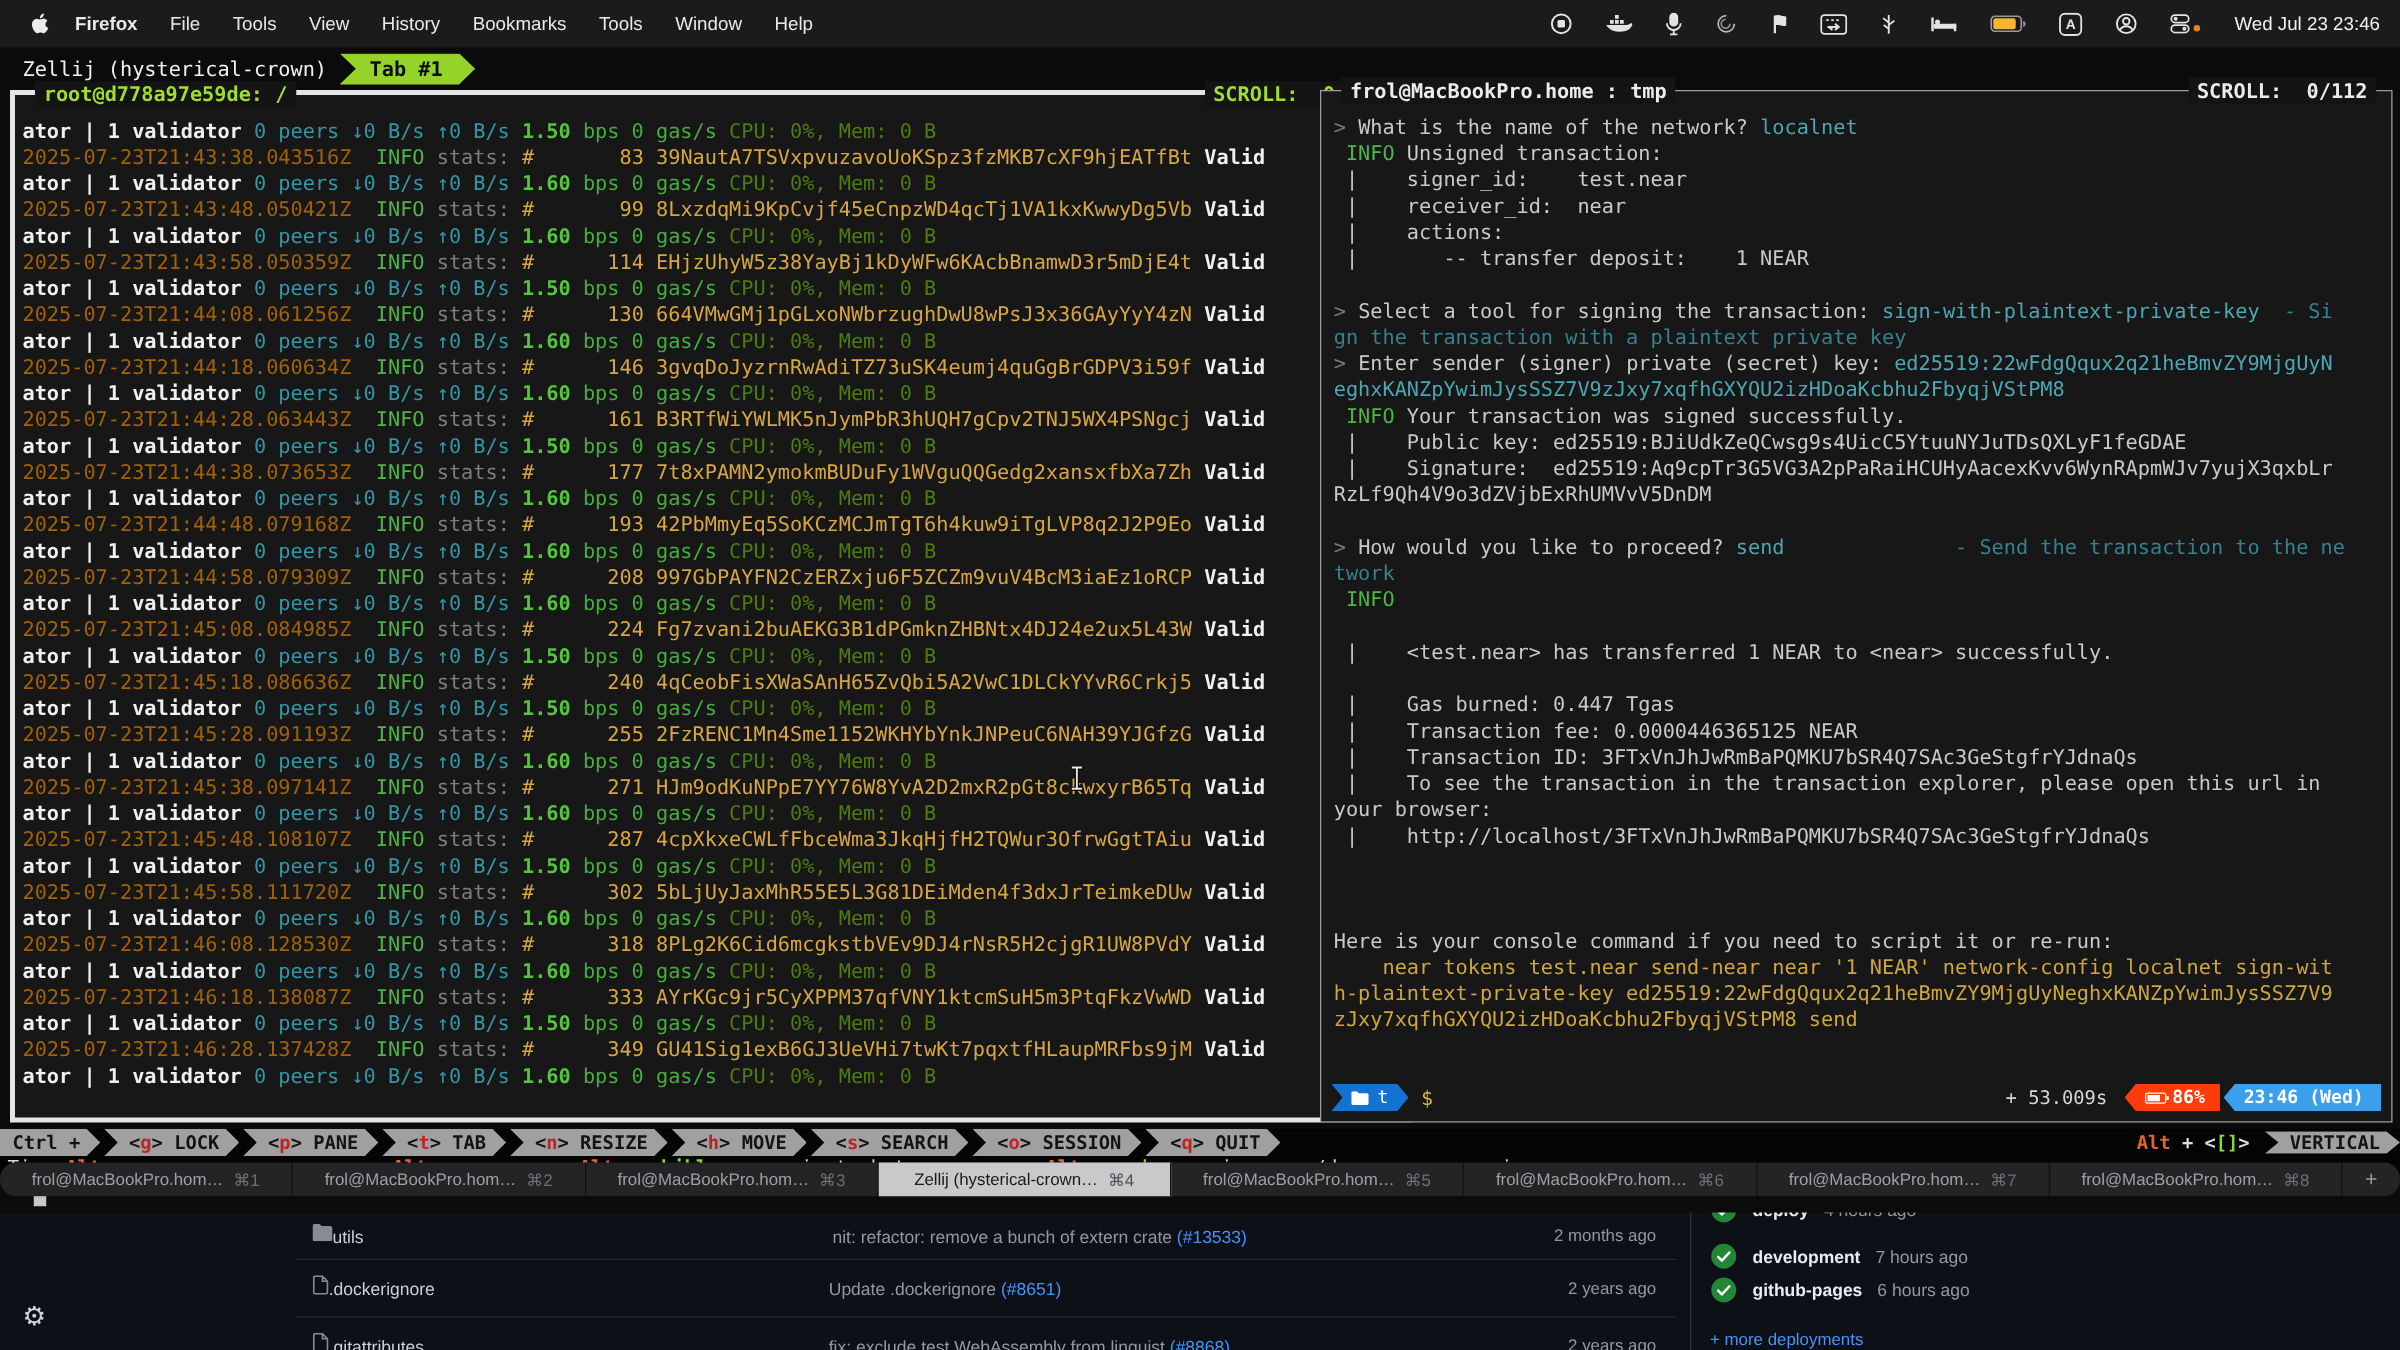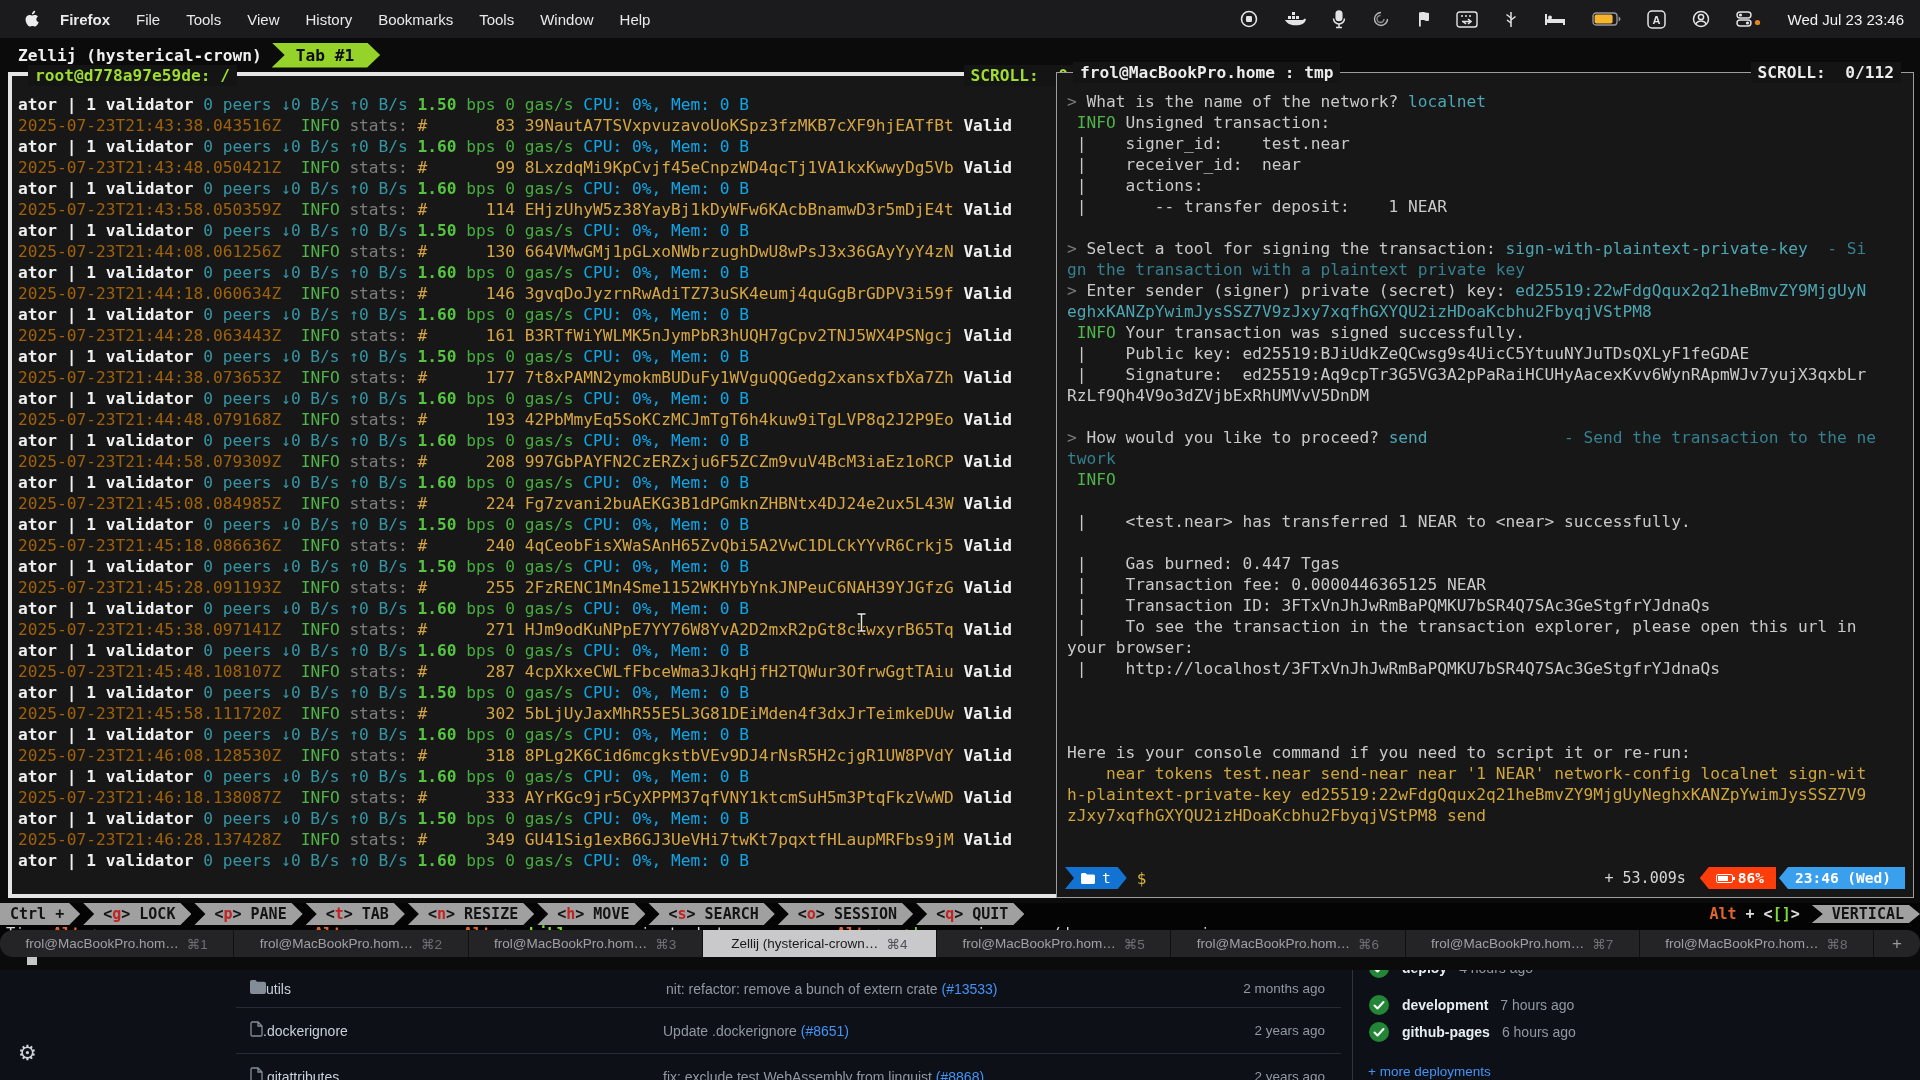--- a/index.html
+++ b/index.html
@@ -15,39 +15,39 @@
   #menubar .menu-item { padding:0 13px; height:38px; display:flex; align-items:center; }
   #menubar .menu-item.bold { font-weight:bold; }
   #menu-right { margin-left:auto; display:flex; align-items:center; gap:26px; padding-right:16px; }
   #menu-right svg { display:block; }
   #menu-clock { font-size:15px; color:#f1f1f3; white-space:pre; }
 
   
   #termwin { position:absolute; top:38px; left:0; width:1920px; height:932px; background:#0b0b0b; z-index:20; }
   .term { font-family:"DejaVu Sans Mono", monospace; font-size:16.2px; line-height:21px; white-space:pre; }
   #zj-titlebar { position:absolute; top:0; left:0; right:0; height:34px; display:flex; align-items:center; }
-  #zj-session { color:#f0f0f0; font-weight:bold; margin-left:18px; }
+  #zj-session { color:#f0f0f0; font-weight:normal; margin-left:18px; }
   #zj-tab-ribbon { margin-left:10px; background:#95d32b; color:#0c0c0c; font-weight:bold;
       padding:2px 26px 2px 24px;
       clip-path:polygon(0 0,calc(100% - 13px) 0,100% 50%,calc(100% - 13px) 100%,0 100%,13px 50%); }
 
   .pane { position:absolute; top:34px; height:826px; background:#171717; }
   #pane-left  { left:8px;  width:1122px; border:4px solid #e5e5e5; }
   #pane-right { left:1056px; width:858px; border:1px solid #9d9d9d; }
   .pane-title { position:absolute; top:-11px; left:16px; padding:0 7px; background:#141414; font-weight:bold; }
   .pane-scroll { position:absolute; top:-11px; right:12px; padding:0 7px; background:#141414; font-weight:bold; }
   #pane-left  .pane-title, #pane-left .pane-scroll { color:#9fdd2e; }
   #pane-right .pane-title, #pane-right .pane-scroll { color:#ececec; }
   .pane-body { position:absolute; inset:0; padding:18px 0 0 6px; overflow:hidden; }
   #pane-right .pane-body { padding-left:10px; }
   .tline { height:21px; }
 
   
   .c-wt{color:#f0f0f0;font-weight:bold} .c-teal{color:#3496a5} .c-bps{color:#55c43f;font-weight:bold}
-  .c-grn{color:#46ad3e} .c-blu{color:#0ea5e9} .c-ts{color:#a16207} .c-info{color:#4fb44a}
+  .c-grn{color:#46ad3e} .c-blu{color:#4d7c0f} .c-ts{color:#a16207} .c-info{color:#4fb44a}
   .c-st{color:#7d7d7d} .c-hash{color:#d7a643} .c-w{color:#c9c9c9} .c-c{color:#4da6b3}
   .c-cd{color:#36808f} .c-g{color:#4fb44a} .c-y{color:#cfa53e} .c-p{color:#7a7a7a}
 
   #block-cursor { position:absolute; left:15px; top:870px; width:10px; height:19px; background:#c6c6c6; z-index:25; }
   #ibeam { z-index:26; left:855px; top:612px; }
 
   
   #rp-status { position:absolute; left:8px; right:8px; bottom:8px; height:22px; display:flex; align-items:center; }
   .seg { display:flex; align-items:center; font-family:"DejaVu Sans Mono",monospace; font-size:14.5px; height:22px; }
   #seg-dir { background:#1273d2; color:#fff; padding:0 16px 0 16px; gap:7px;

